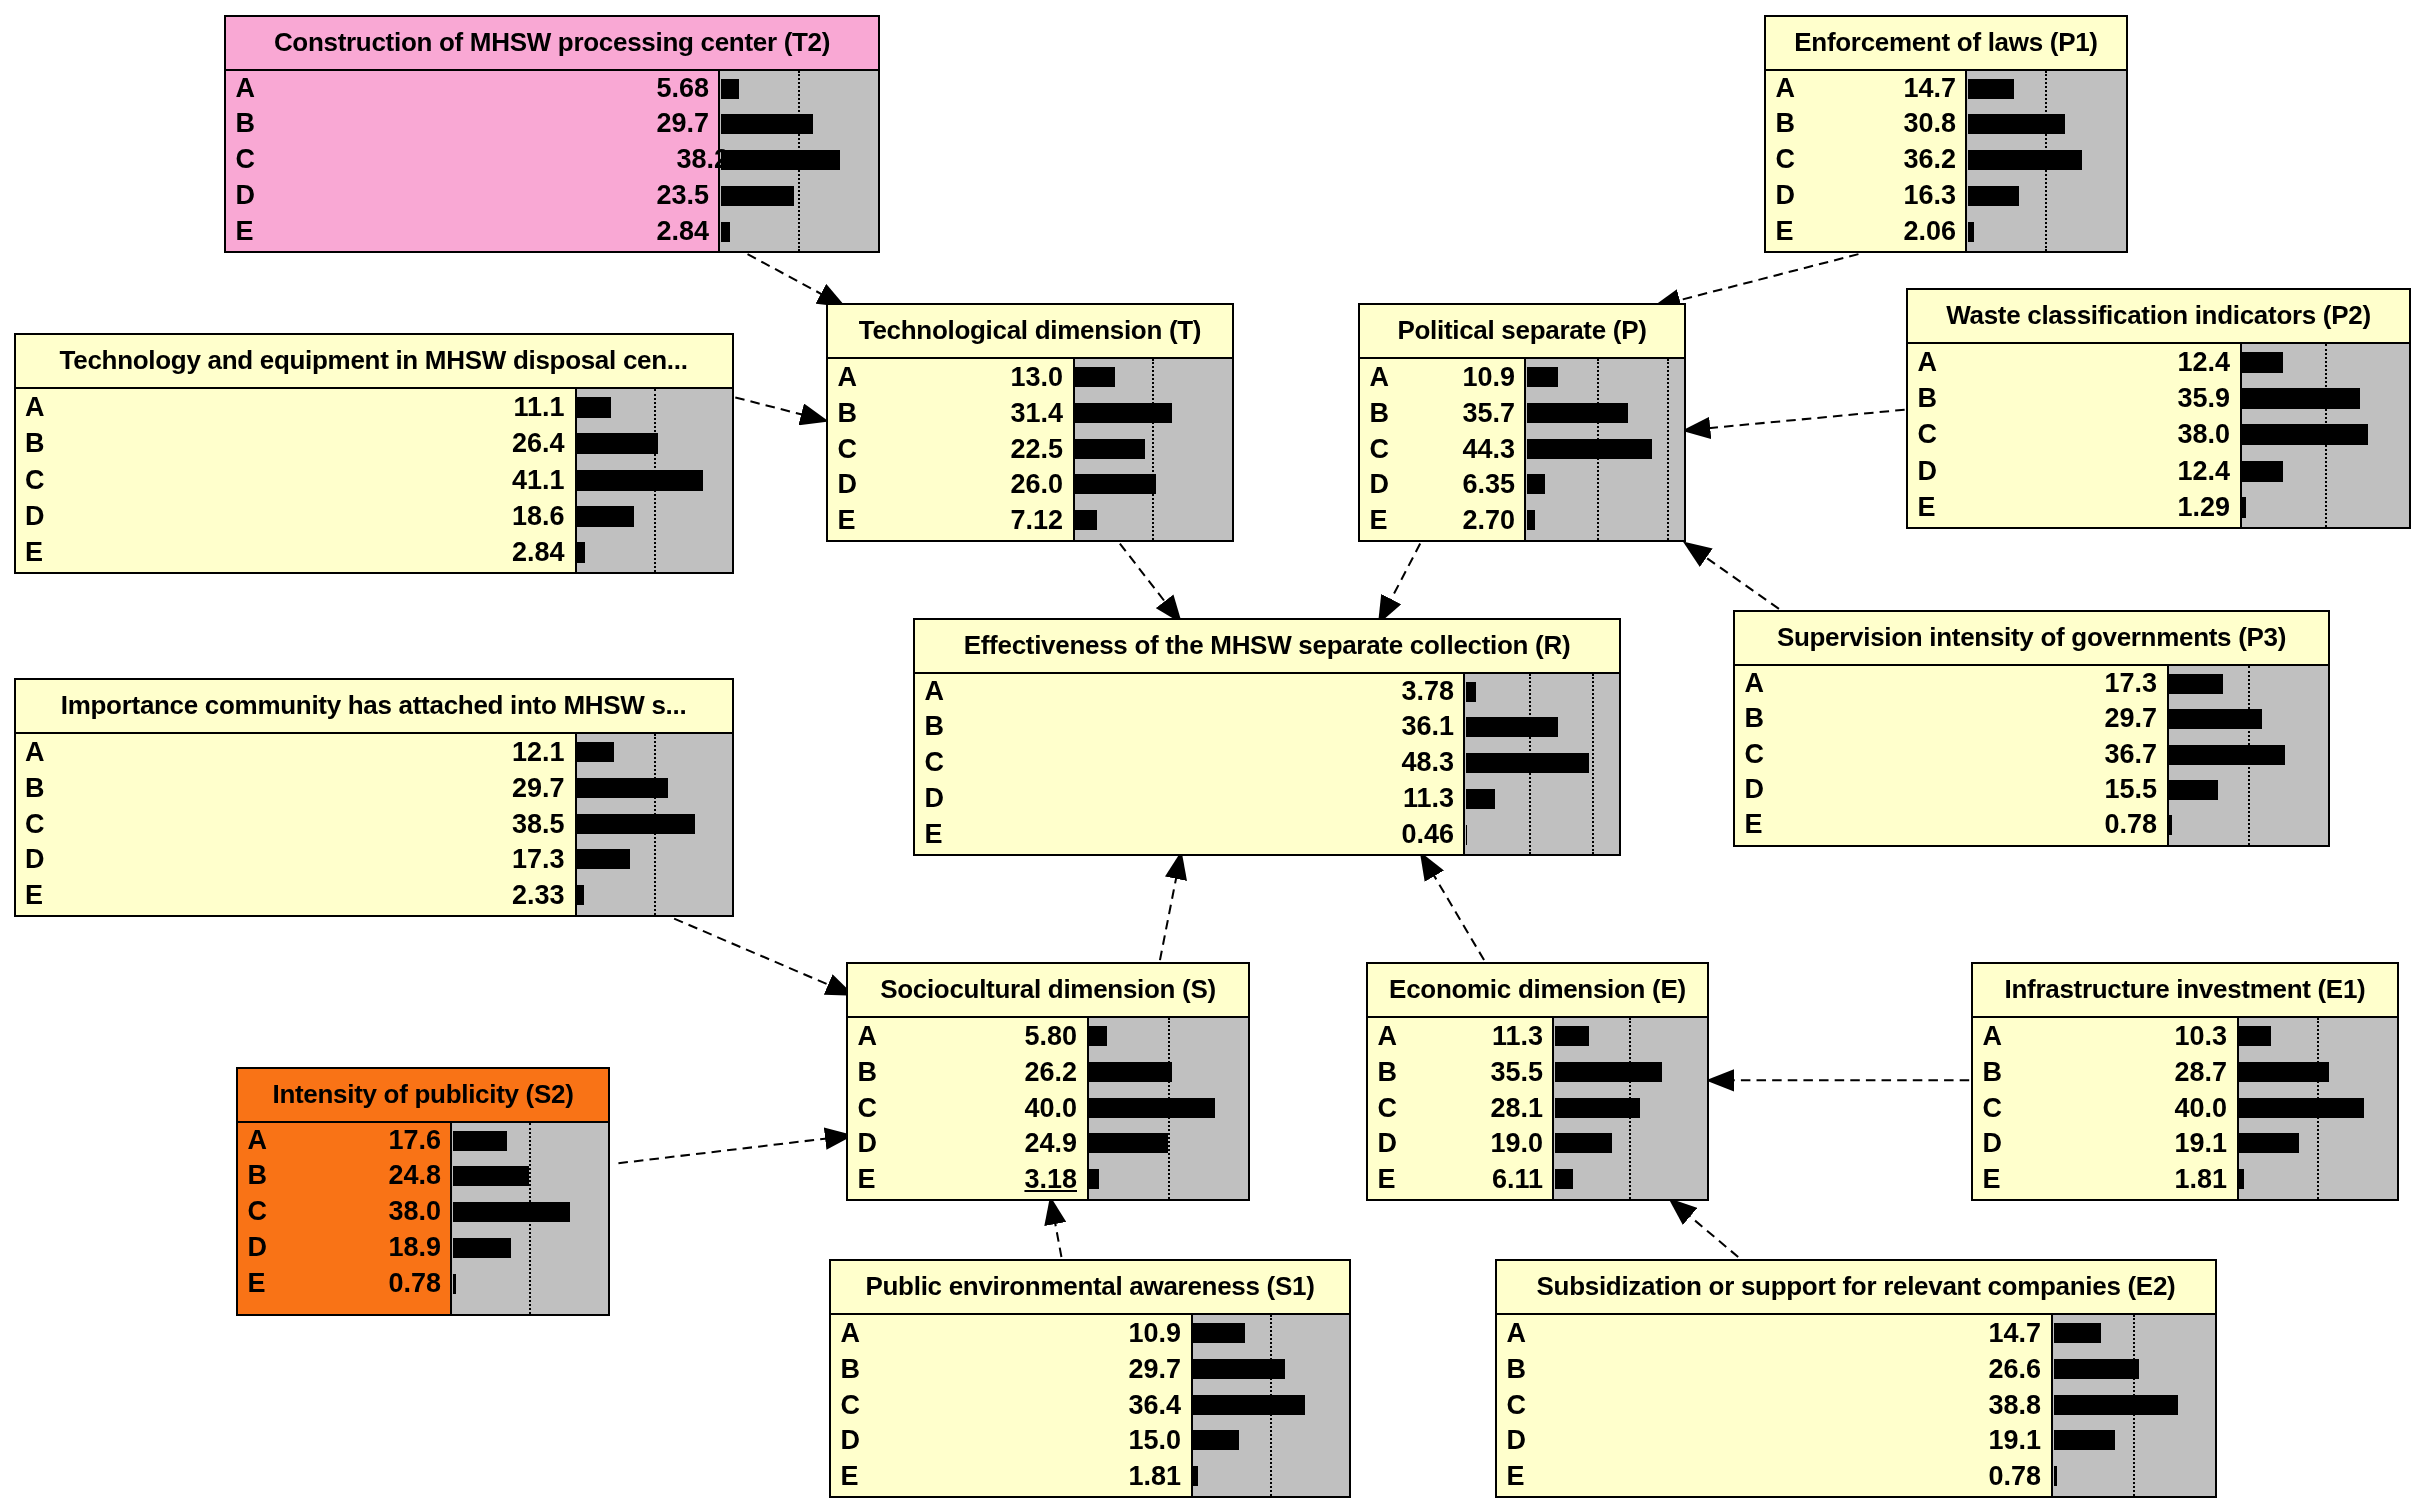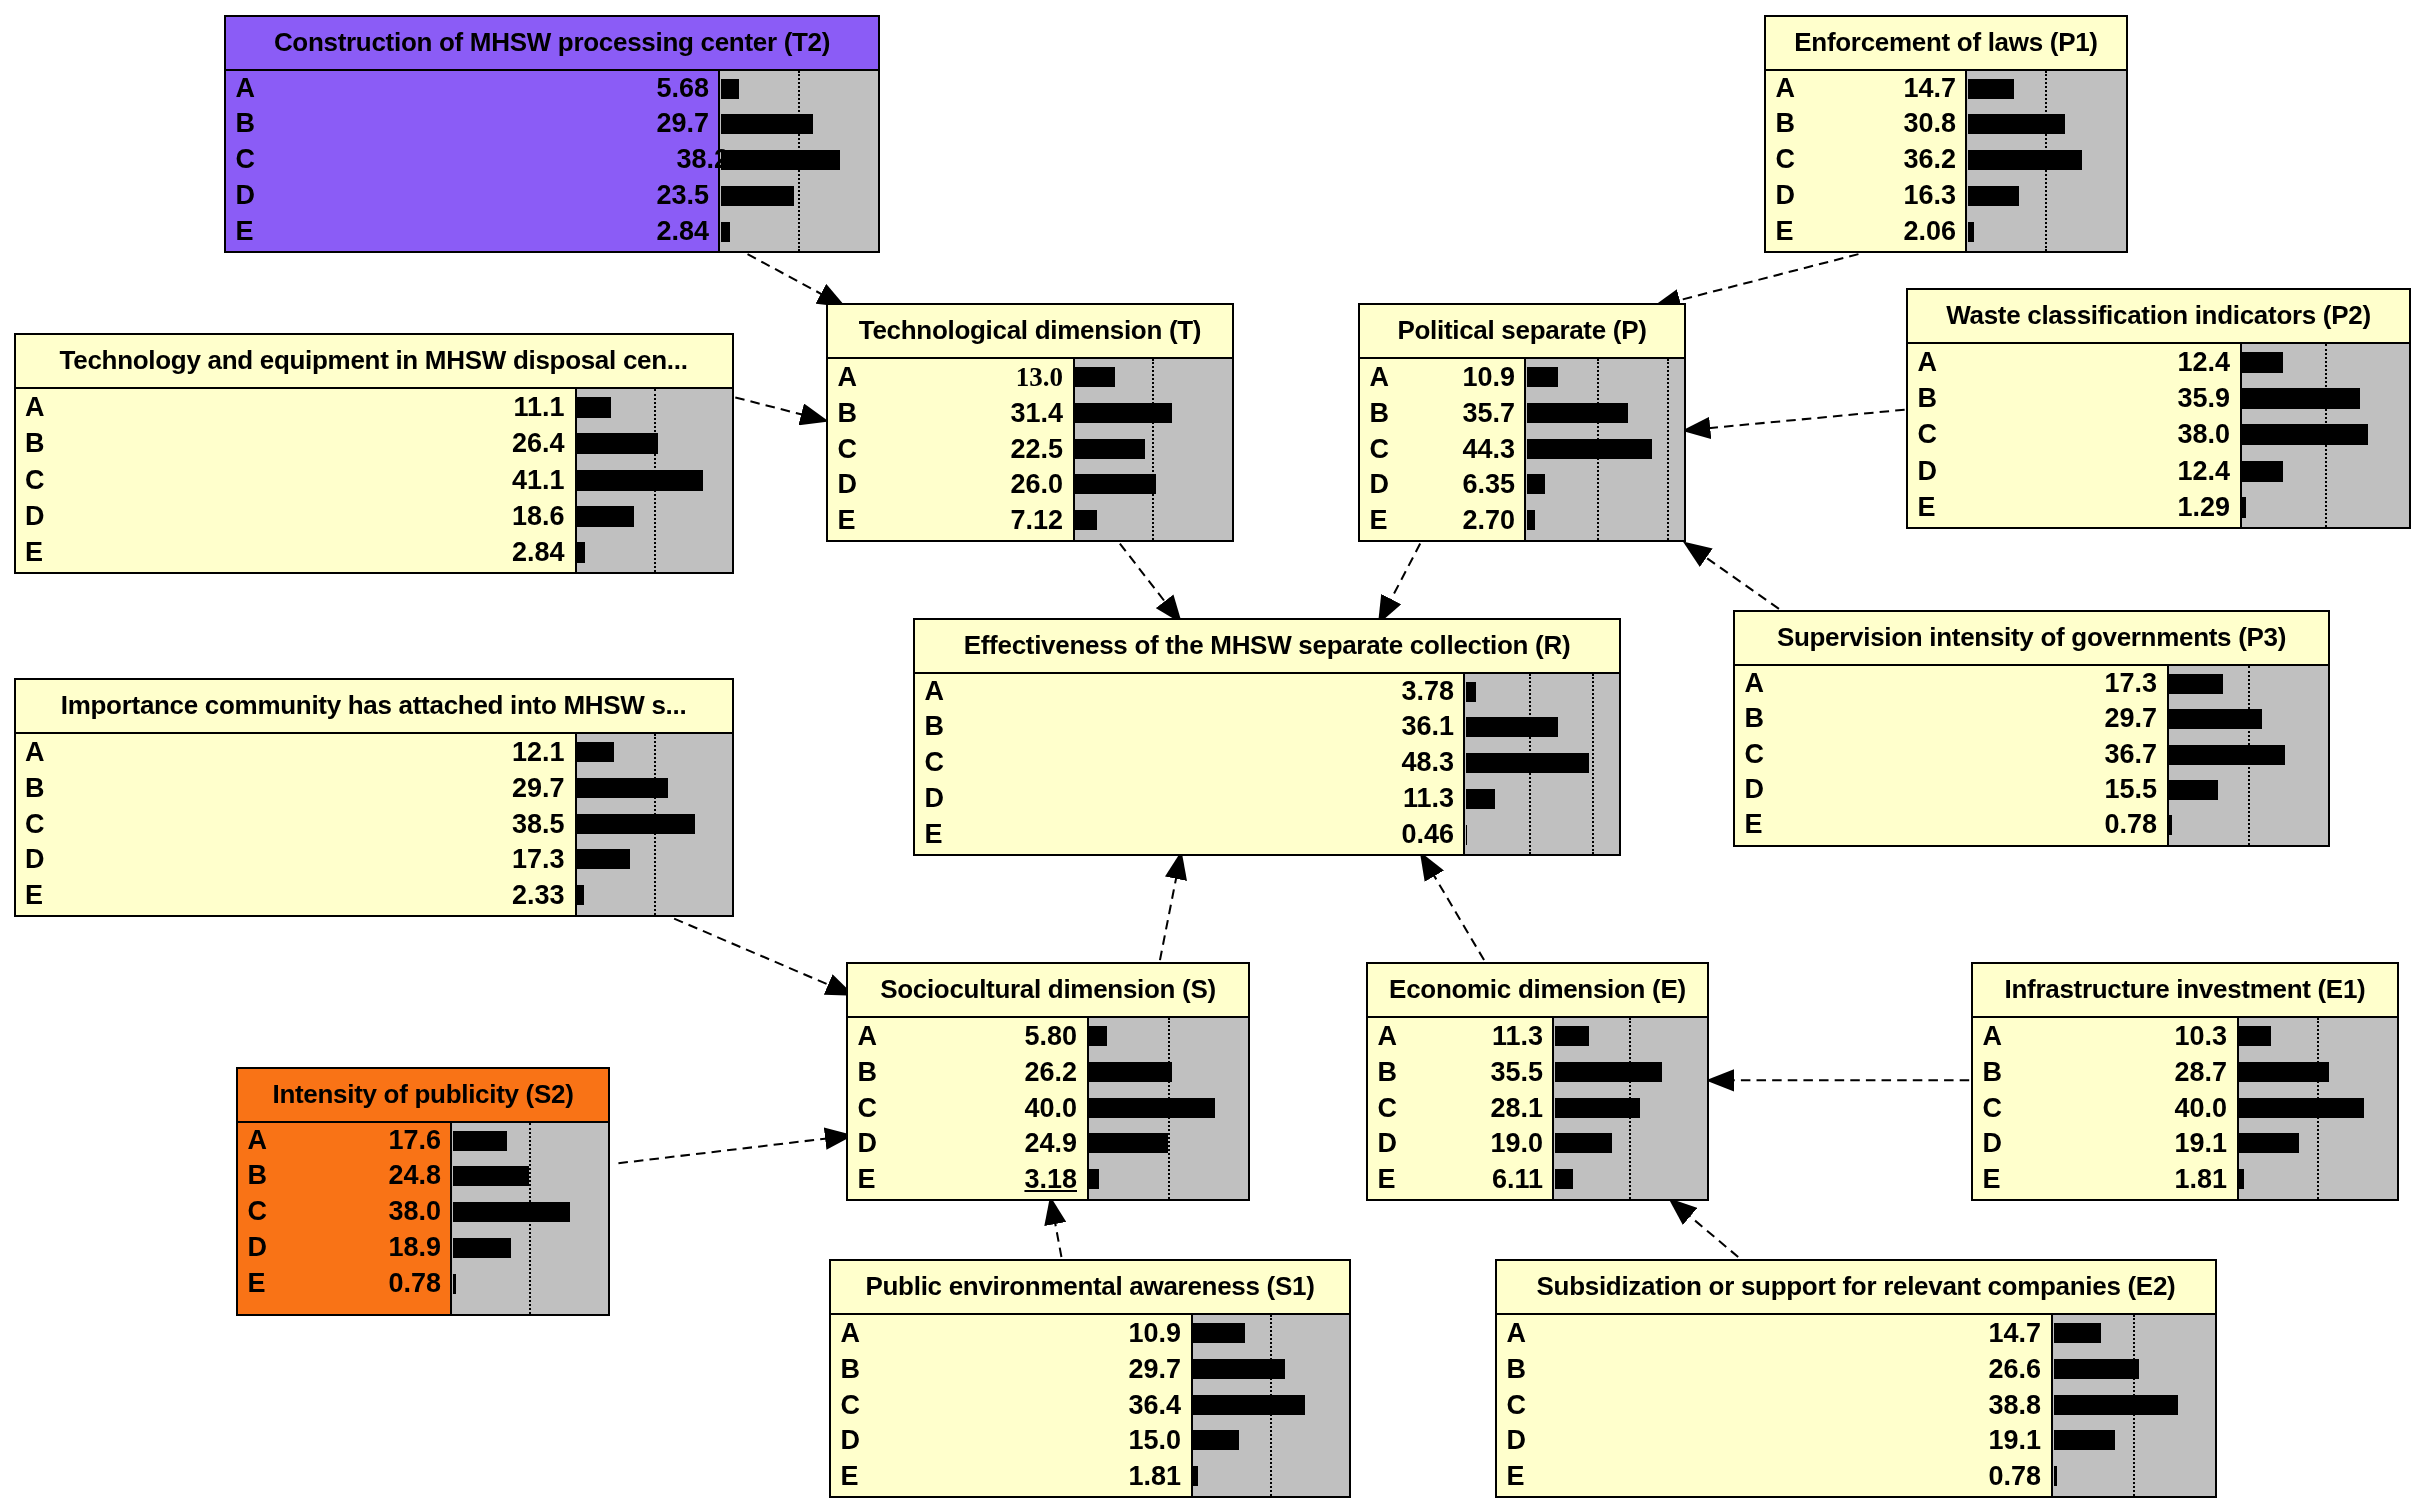--- a/index.html
+++ b/index.html
@@ -36,21 +36,21 @@
       <line x1="1648" y1="800" x2="1734" y2="911" class="link-line" marker-end="url(#arrowhead)"></line>
       <line x1="2090" y1="800" x2="2032" y2="911" class="link-line" marker-end="url(#arrowhead)"></line>
       <line x1="992" y1="1352" x2="1249" y2="1462" class="link-line" marker-end="url(#arrowhead)"></line>
       <line x1="910" y1="1712" x2="1247" y2="1672" class="link-line" marker-end="url(#arrowhead)"></line>
       <line x1="1562" y1="1850" x2="1547" y2="1769" class="link-line" marker-end="url(#arrowhead)"></line>
       <line x1="1707" y1="1413" x2="1737" y2="1261" class="link-line" marker-end="url(#arrowhead)"></line>
       <line x1="2184" y1="1413" x2="2094" y2="1261" class="link-line" marker-end="url(#arrowhead)"></line>
       <line x1="2898" y1="1590" x2="2519" y2="1590" class="link-line" marker-end="url(#arrowhead)"></line>
       <line x1="2558" y1="1850" x2="2462" y2="1769" class="link-line" marker-end="url(#arrowhead)"></line>
     </svg>
-    <div class="node" style="left: 224px; top: 15px; width: 656px; height: 238px; background: #8b5cf6;">
+    <div class="node" style="left: 224px; top: 15px; width: 656px; height: 238px; background: #f9a8d4;">
       <div class="node-title">Construction of MHSW processing center (T2)</div>
       <div class="node-body">
         <div class="bar-area" style="left: 492px; background: rgb(192, 192, 192);">
           <div class="gridline" style="left: 78px;"></div>
         </div>
         <div class="state-row" style="top: 0px; height: 35px; line-height: 35px;">
           <div class="state-letter">A</div>
           <div class="state-value" style="width: 483px;">5.68</div>
           <div class="belief-bar" style="left: 495px; top: 7.5px; width: 17.7px; background: rgb(0, 0, 0);"></div>
         </div>
@@ -143,21 +143,21 @@
       </div>
     </div>
     <div class="node" style="left: 826px; top: 303px; width: 408px; height: 239px; background: rgb(255, 255, 204);">
       <div class="node-title">Technological dimension (T)</div>
       <div class="node-body">
         <div class="bar-area" style="left: 245px; background: rgb(192, 192, 192);">
           <div class="gridline" style="left: 77px;"></div>
         </div>
         <div class="state-row" style="top: 0px; height: 36px; line-height: 36px;">
           <div class="state-letter">A</div>
-          <div class="state-value" style="width: 235px; font-family: Liberation Serif, serif;">13.0</div>
+          <div class="state-value" style="width: 235px;">13.0</div>
           <div class="belief-bar" style="left: 247px; top: 7.5px; width: 40px; background: rgb(0, 0, 0);"></div>
         </div>
         <div class="state-row" style="top: 36px; height: 36px; line-height: 36px;">
           <div class="state-letter">B</div>
           <div class="state-value" style="width: 235px;">31.4</div>
           <div class="belief-bar" style="left: 247px; top: 7.5px; width: 97px; background: rgb(0, 0, 0);"></div>
         </div>
         <div class="state-row" style="top: 72px; height: 36px; line-height: 36px;">
           <div class="state-letter">C</div>
           <div class="state-value" style="width: 235px;">22.5</div>

